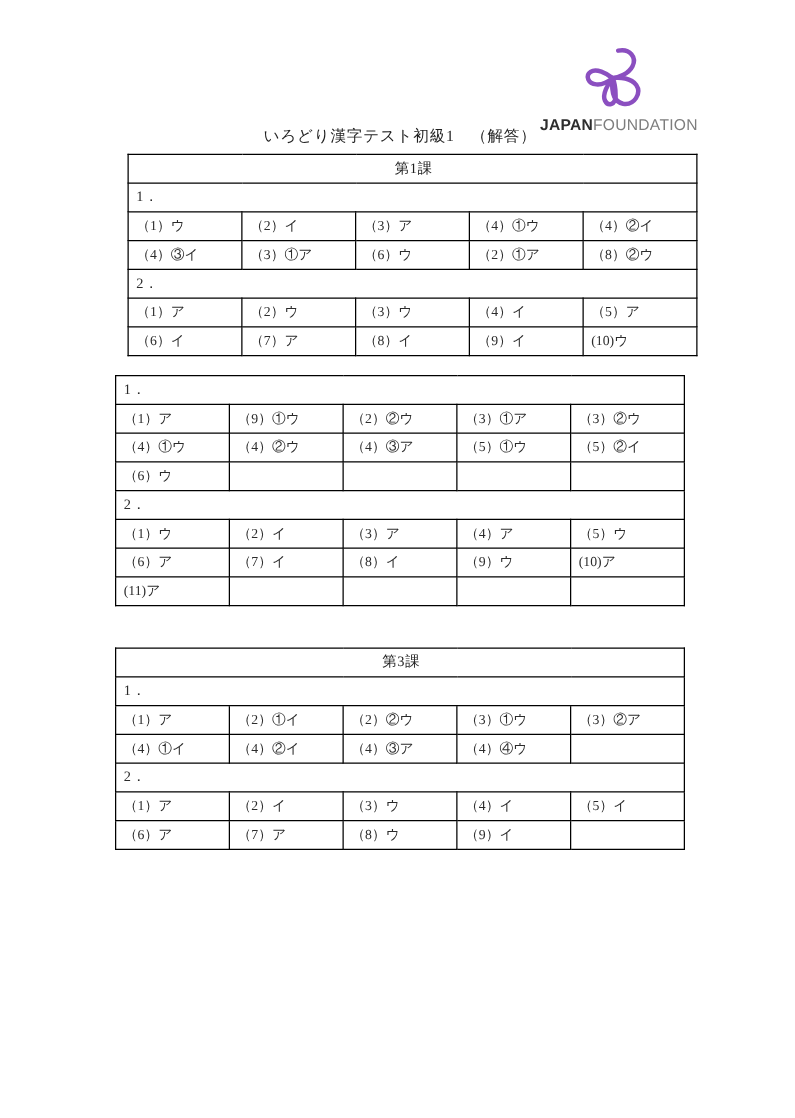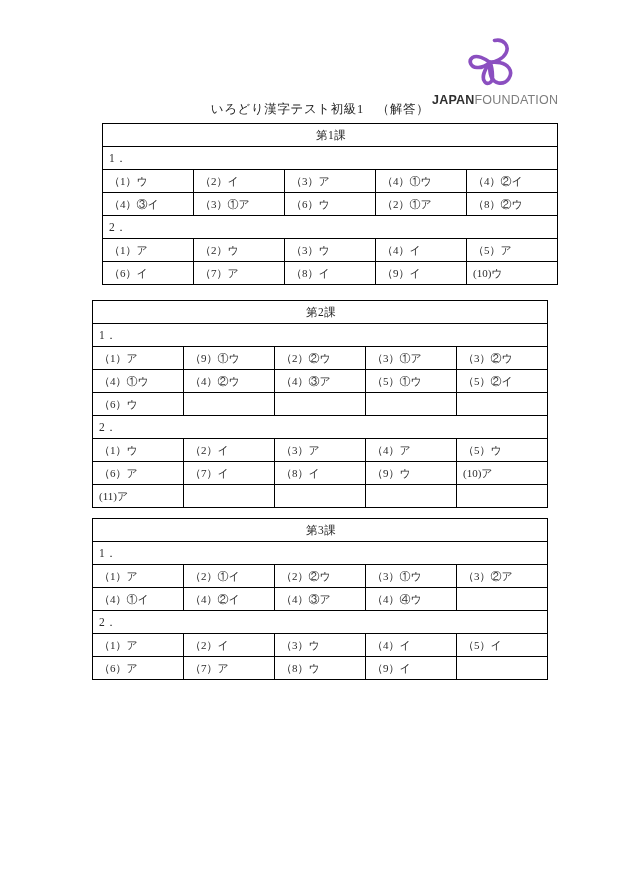--- a/index.html
+++ b/index.html
@@ -162,23 +162,20 @@
         <td>（8）イ</td>
         <td>（9）イ</td>
         <td>(10)ウ</td>
       </tr>
     </tbody>
   </table>
 
   <table class="ans-table tbl-2">
     <tbody>
       <tr>
-        <td class="lesson-head" colspan="5">第2課</td>
-      </tr>
-      <tr>
         <td class="sec-head" colspan="5">1．</td>
       </tr>
       <tr>
         <td>（1）ア</td>
         <td>（9）①ウ</td>
         <td>（2）②ウ</td>
         <td>（3）①ア</td>
         <td>（3）②ウ</td>
       </tr>
       <tr>

